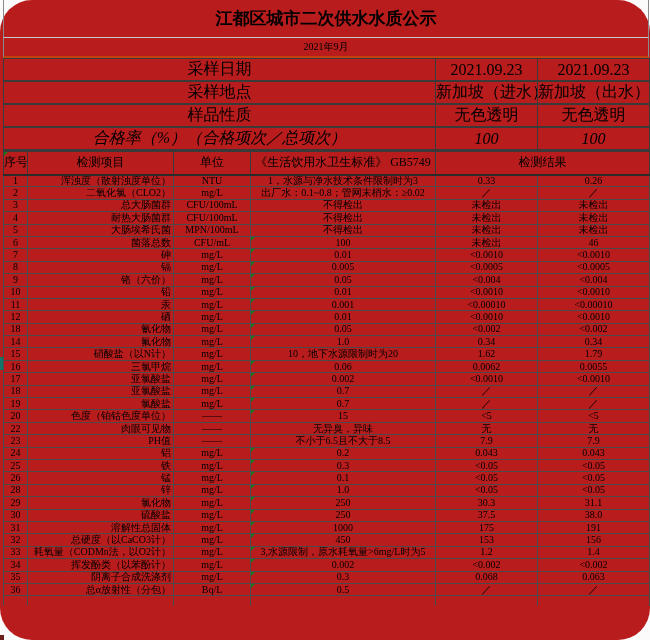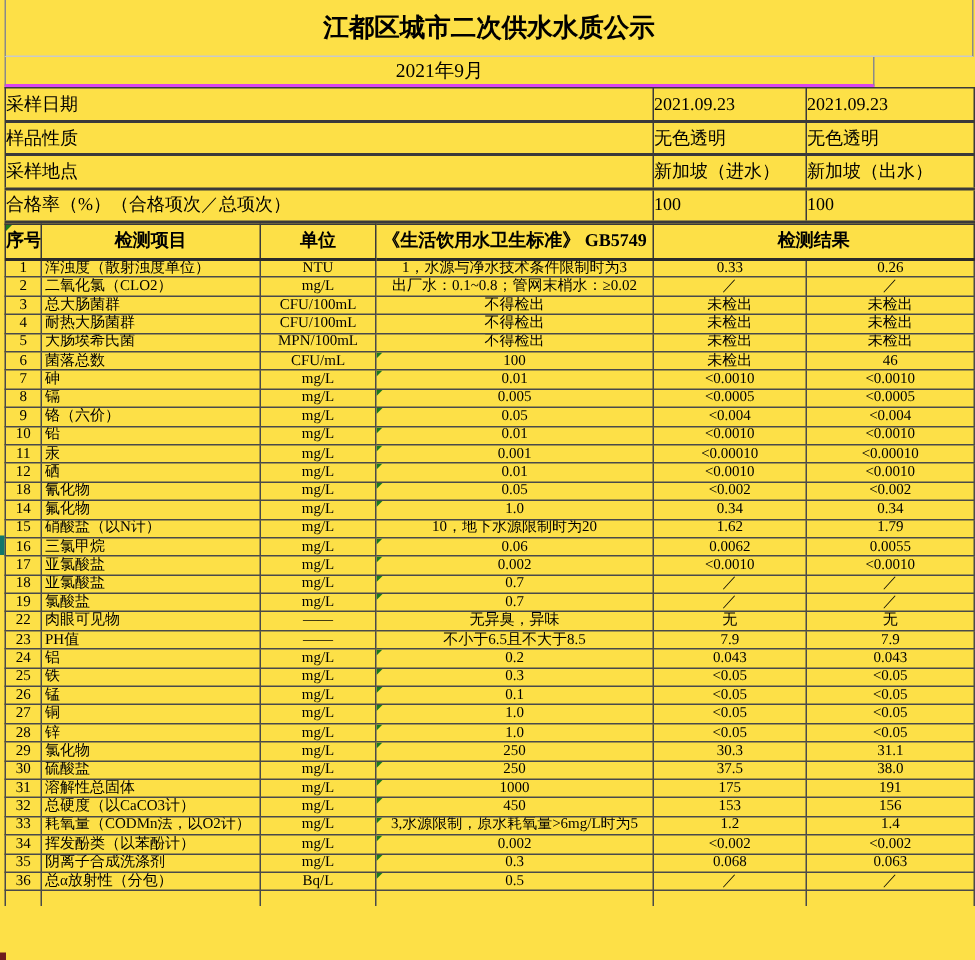--- a/index.html
+++ b/index.html
@@ -1,39 +1,39 @@
 <!DOCTYPE html>
 <html><head>
 <meta charset="utf-8">
 <style>
   * { box-sizing: border-box; margin: 0; padding: 0; }
   html,body { width:650px; height:640px; overflow:hidden; background:#fbfbfb;
     font-family:"Liberation Serif","DejaVu Serif",serif; color:#000; }
-  .sheet { position:relative; width:650px; height:640px; background:#fde047; }
+  .sheet { position:relative; width:650px; height:640px; background:#b91c1c;border-radius:32px; }
 
   .title-row { margin-left:3px; width:646px; height:38px; display:flex; align-items:center;
     justify-content:center; border-left:1px solid #8a8a8a; border-right:1px solid #8a8a8a;
     border-bottom:1px solid #c9c9c9; }
   .title-row span { font-family:"Liberation Sans","DejaVu Sans",sans-serif; font-weight:bold; font-size:17px; }
 
-  .period-row { margin-left:3px; width:580px; height:20px; display:flex; align-items:center;
+  .period-row { margin-left:3px; width:646px; height:20px; display:flex; align-items:center;
     justify-content:center; border-left:1px solid #8a8a8a; border-right:1px solid #8a8a8a;
-    border-bottom:2px solid #d946ef; font-size:13px; }
+    border-bottom:2px solid #c2410c; font-size:10px; }
 
   table { border-collapse:collapse; table-layout:fixed; margin-left:3px; width:646px; }
 
   .info-table td { border:1px solid #3a3a3a; border-bottom-width:2px; height:22.4px;
-    font-size:12px; text-align:left; white-space:nowrap; overflow:hidden; }
-  .info-table tr:last-child td { border-bottom-width:2px; }
+    font-size:16px; text-align:center; white-space:nowrap; overflow:hidden; }
+  .info-table tr:last-child td { border-bottom-width:2px;font-style:italic; }
 
   .main-table th { border:1px solid #3a3a3a; border-bottom:2px solid #2b2b2b; height:23px;
-    font-size:12px; font-weight:bold; text-align:center; white-space:nowrap; overflow:hidden;margin-top:36px; }
+    font-size:12px; font-weight:normal; text-align:center; white-space:nowrap; overflow:hidden;margin-top:36px; }
   .main-table td { border:1px solid #4a4a4a; height:12.4px; font-size:10px; line-height:1;
     padding:0 2px; text-align:center; white-space:nowrap; overflow:hidden; }
-  .main-table td.c-item { text-align:left;margin-top:12px; }
+  .main-table td.c-item { text-align:right;margin-top:12px; }
 
   .tri { position:relative; }
   .tri::before { content:""; position:absolute; top:0; left:0; width:0; height:0;
     border-top:4px solid #1e7a1e; border-right:4px solid transparent; }
 
   .stub-table td { border:1px solid #4a4a4a; border-top:none; border-bottom:none; height:10px; }
 
   .mark-teal { position:absolute; left:0; top:357px; width:3px; height:13px; background:#12766a; }
   .mark-red  { position:absolute; left:0; top:635px; width:4px; height:5px;  background:#6e1d1d; }
 </style>
@@ -56,28 +56,28 @@
         <col style="width:102px">
         <col style="width:112px">
       </colgroup>
     <tbody>
         <tr>
       <td>采样日期</td>
       <td>2021.09.23</td>
       <td>2021.09.23</td>
     </tr>
     <tr>
+      <td>采样地点</td>
+      <td>新加坡（进水）</td>
+      <td>新加坡（出水）</td>
+    </tr>
+    <tr>
       <td>样品性质</td>
       <td>无色透明</td>
       <td>无色透明</td>
-    </tr>
-    <tr>
-      <td>采样地点</td>
-      <td>新加坡（进水）</td>
-      <td>新加坡（出水）</td>
     </tr>
     <tr>
       <td>合格率（%）（合格项次／总项次）</td>
       <td>100</td>
       <td>100</td>
     </tr>
   </tbody>
     </table>
 
   <table class="main-table">
@@ -245,20 +245,28 @@
         </tr>
         <tr>
           <td class="c-no">19</td>
           <td class="c-item">氯酸盐</td>
           <td class="c-unit">mg/L</td>
           <td class="c-standard tri">0.7</td>
           <td class="c-r1">／</td>
           <td class="c-r2">／</td>
         </tr>
         <tr>
+          <td class="c-no">20</td>
+          <td class="c-item">色度（铂钴色度单位）</td>
+          <td class="c-unit">——</td>
+          <td class="c-standard tri">15</td>
+          <td class="c-r1">&lt;5</td>
+          <td class="c-r2">&lt;5</td>
+        </tr>
+        <tr>
           <td class="c-no">22</td>
           <td class="c-item">肉眼可见物</td>
           <td class="c-unit">——</td>
           <td class="c-standard">无异臭，异味</td>
           <td class="c-r1">无</td>
           <td class="c-r2">无</td>
         </tr>
         <tr>
           <td class="c-no">23</td>
           <td class="c-item">PH值</td>
@@ -281,28 +289,20 @@
           <td class="c-unit">mg/L</td>
           <td class="c-standard tri">0.3</td>
           <td class="c-r1">&lt;0.05</td>
           <td class="c-r2">&lt;0.05</td>
         </tr>
         <tr>
           <td class="c-no">26</td>
           <td class="c-item">锰</td>
           <td class="c-unit">mg/L</td>
           <td class="c-standard tri">0.1</td>
-          <td class="c-r1">&lt;0.05</td>
-          <td class="c-r2">&lt;0.05</td>
-        </tr>
-        <tr>
-          <td class="c-no">27</td>
-          <td class="c-item">铜</td>
-          <td class="c-unit">mg/L</td>
-          <td class="c-standard tri">1.0</td>
           <td class="c-r1">&lt;0.05</td>
           <td class="c-r2">&lt;0.05</td>
         </tr>
         <tr>
           <td class="c-no">28</td>
           <td class="c-item">锌</td>
           <td class="c-unit">mg/L</td>
           <td class="c-standard tri">1.0</td>
           <td class="c-r1">&lt;0.05</td>
           <td class="c-r2">&lt;0.05</td>

